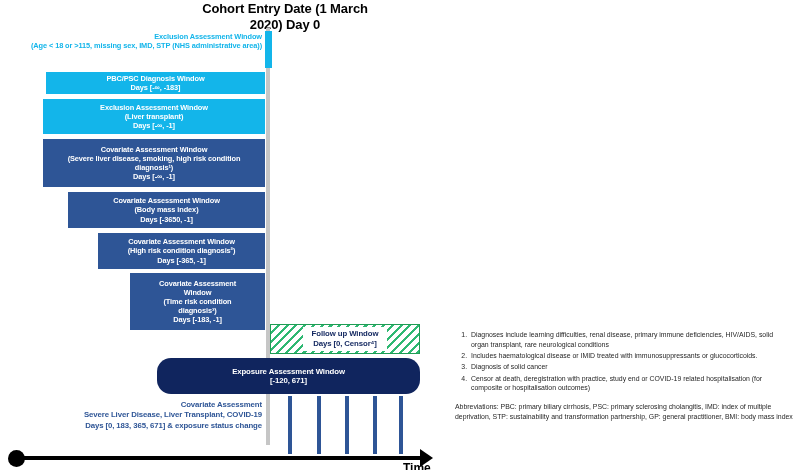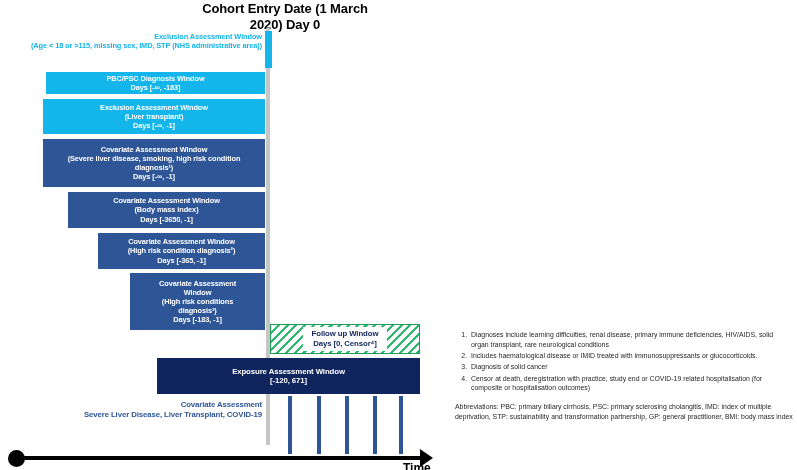--- a/index.html
+++ b/index.html
@@ -200,40 +200,41 @@
 
   <div class="bar navy" style="left:98px; top:233px; width:167px; height:36px;">
     <span class="ln">Covariate Assessment Window</span>
     <span class="ln">(High risk condition diagnosis²)</span>
     <span class="ln">Days [-365, -1]</span>
   </div>
 
   <div class="bar navy" style="left:130px; top:273px; width:135px; height:57px;">
     <span class="ln">Covariate Assessment</span>
     <span class="ln">Window</span>
-    <span class="ln">(High risk conditions</span>
+    <span class="ln">(Time risk condition</span>
     <span class="ln">diagnosis³)</span>
     <span class="ln">Days [-183, -1]</span>
   </div>
 
   <div class="followup" style="left:270px; top:324px; width:150px; height:30px;">
     <div class="inner">
       <span class="ln">Follow up Window</span>
       <span class="ln">Days [0, Censor⁴]</span>
     </div>
   </div>
 
-  <div class="bar darknavy" style="left:157px; top:358px; width:263px; height:36px;">
+  <div class="bar darknavy" style="left:157px; top:358px; width:263px; height:36px;border-radius:14px;">
     <span class="ln">Exposure Assessment Window</span>
     <span class="ln">[-120, 671]</span>
   </div>
 
   <div class="cov-caption" style="left:0px; top:400px; width:262px;">
     <span class="ln">Covariate Assessment</span>
     <span class="ln">Severe Liver Disease, Liver Transplant, COVID-19</span>
+    <span class="ln">Days [0, 183, 365,  671] &amp; exposure status change</span>
   </div>
 
   <div class="tick" style="left:288px;"></div>
   <div class="tick" style="left:317px;"></div>
   <div class="tick" style="left:345px;"></div>
   <div class="tick" style="left:373px;"></div>
   <div class="tick" style="left:399px;"></div>
 
   <div class="axis-dot"></div>
   <div class="axis-line"></div>

